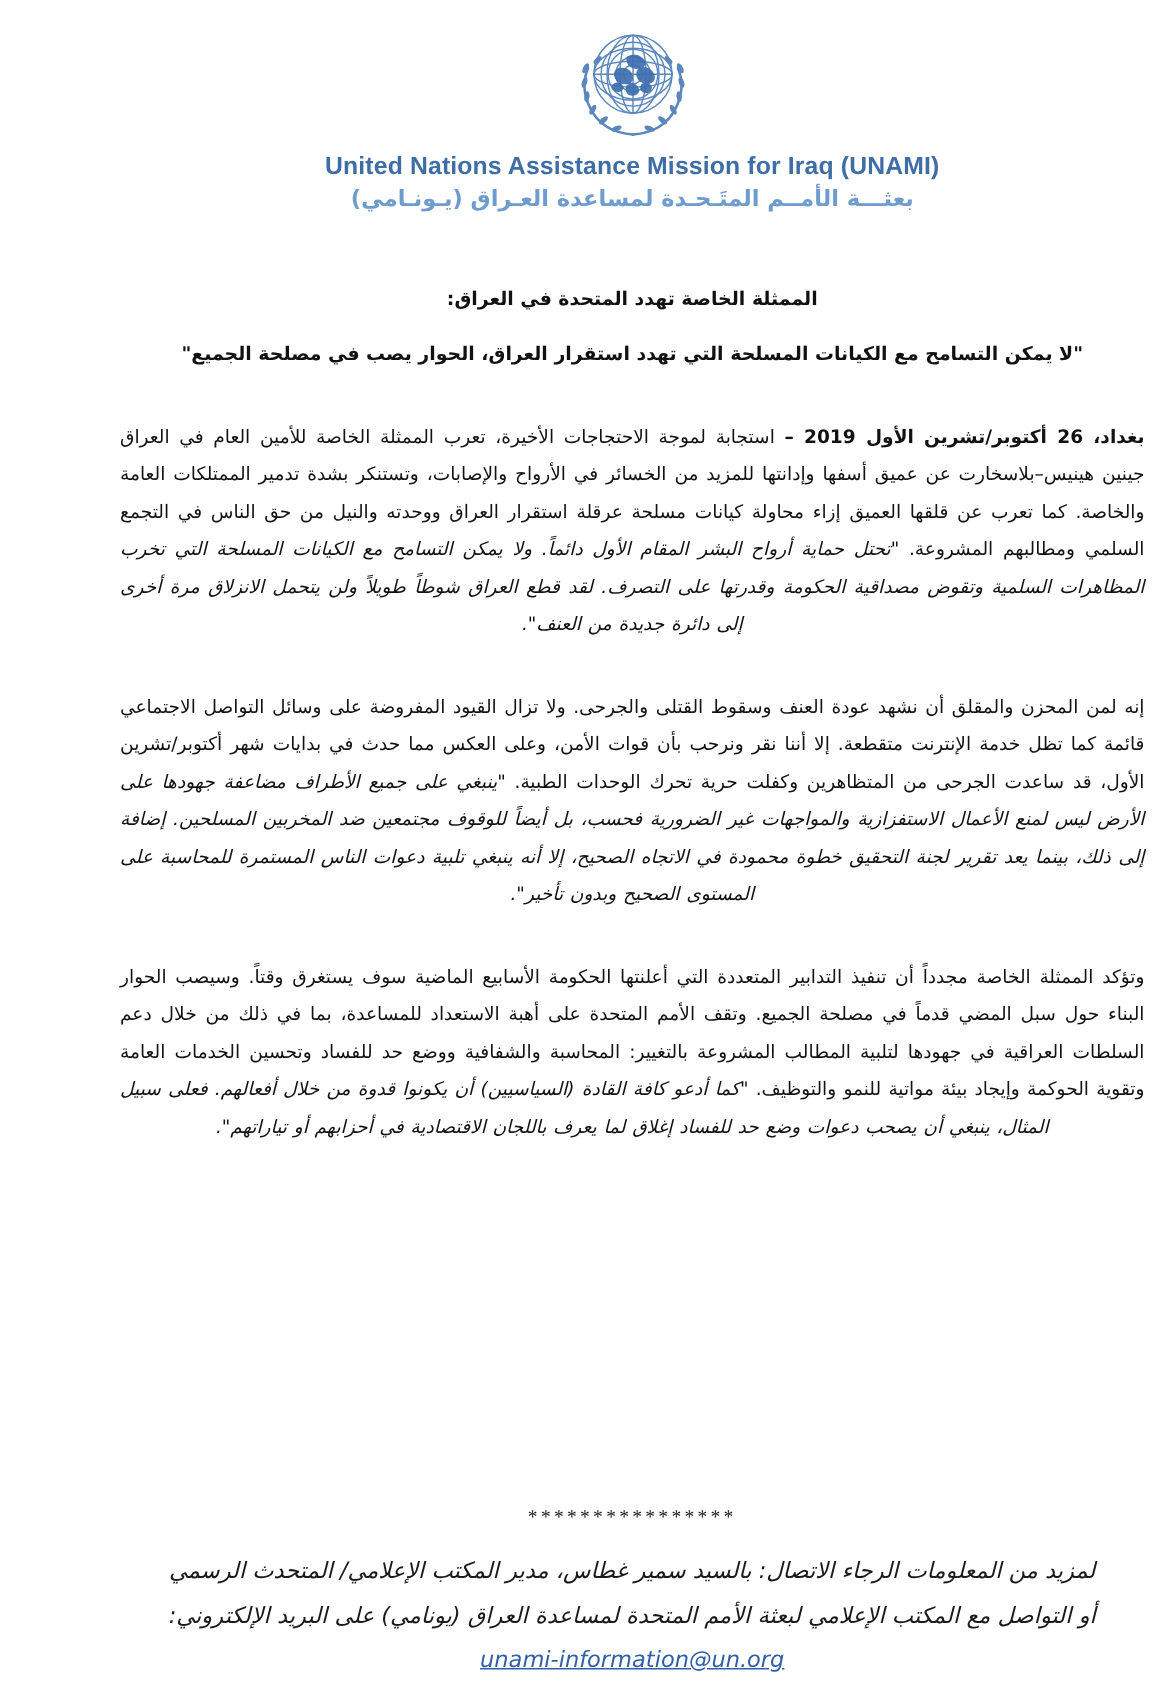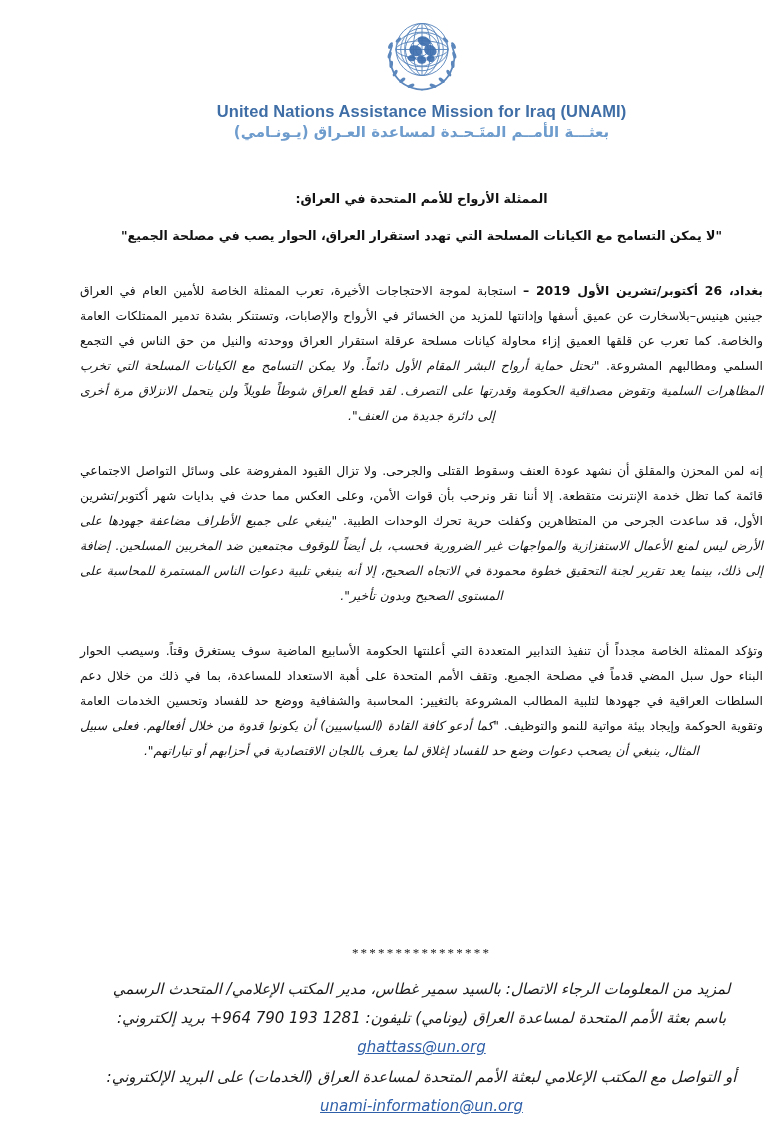--- a/index.html
+++ b/index.html
@@ -185,37 +185,36 @@
         <ellipse cx="30" cy="33" rx="4.2" ry="2" transform="rotate(-45 30 33)"></ellipse>
         <ellipse cx="90" cy="33" rx="4.2" ry="2" transform="rotate(45 90 33)"></ellipse>
       </g>
     </svg>
 
     <div class="org-name-en">United Nations Assistance Mission for Iraq (UNAMI)</div>
     <div class="org-name-ar">بعثـــة الأمــم المتَـحـدة لمساعدة العـراق (يـونـامي)</div>
   </div>
 
   <div class="headline-block">
-    <div class="headline-line">الممثلة الأرواح للأمم المتحدة في العراق:</div>
+    <div class="headline-line">الممثلة الخاصة تهدد المتحدة في العراق:</div>
     <div class="headline-line quote">"لا يمكن التسامح مع الكيانات المسلحة التي تهدد استقرار العراق، الحوار يصب في مصلحة الجميع"</div>
   </div>
 
   <div class="body-area">
 
     <p class="para"><span class="b">بغداد، 26 أكتوبر/تشرين الأول 2019 –</span><span> استجابة لموجة الاحتجاجات الأخيرة، تعرب الممثلة الخاصة للأمين العام في العراق جينين هينيس–بلاسخارت عن عميق أسفها وإدانتها للمزيد من الخسائر في الأرواح والإصابات، وتستنكر بشدة تدمير الممتلكات العامة والخاصة. كما تعرب عن قلقها العميق إزاء محاولة كيانات مسلحة عرقلة استقرار العراق ووحدته والنيل من حق الناس في التجمع السلمي ومطالبهم المشروعة. </span><span class="it">"تحتل حماية أرواح البشر المقام الأول دائماً. ولا يمكن التسامح مع الكيانات المسلحة التي تخرب المظاهرات السلمية وتقوض مصداقية الحكومة وقدرتها على التصرف. لقد قطع العراق شوطاً طويلاً ولن يتحمل الانزلاق مرة أخرى إلى دائرة جديدة من العنف".</span></p>
 
     <p class="para"><span>إنه لمن المحزن والمقلق أن نشهد عودة العنف وسقوط القتلى والجرحى. ولا تزال القيود المفروضة على وسائل التواصل الاجتماعي قائمة كما تظل خدمة الإنترنت متقطعة. إلا أننا نقر ونرحب بأن قوات الأمن، وعلى العكس مما حدث في بدايات شهر أكتوبر/تشرين الأول، قد ساعدت الجرحى من المتظاهرين وكفلت حرية تحرك الوحدات الطبية. </span><span class="it">"ينبغي على جميع الأطراف مضاعفة جهودها على الأرض ليس لمنع الأعمال الاستفزازية والمواجهات غير الضرورية فحسب، بل أيضاً للوقوف مجتمعين ضد المخربين المسلحين. إضافة إلى ذلك، بينما يعد تقرير لجنة التحقيق خطوة محمودة في الاتجاه الصحيح، إلا أنه ينبغي تلبية دعوات الناس المستمرة للمحاسبة على المستوى الصحيح وبدون تأخير".</span></p>
 
     <p class="para last"><span>وتؤكد الممثلة الخاصة مجدداً أن تنفيذ التدابير المتعددة التي أعلنتها الحكومة الأسابيع الماضية سوف يستغرق وقتاً. وسيصب الحوار البناء حول سبل المضي قدماً في مصلحة الجميع. وتقف الأمم المتحدة على أهبة الاستعداد للمساعدة، بما في ذلك من خلال دعم السلطات العراقية في جهودها لتلبية المطالب المشروعة بالتغيير: المحاسبة والشفافية ووضع حد للفساد وتحسين الخدمات العامة وتقوية الحوكمة وإيجاد بيئة مواتية للنمو والتوظيف. </span><span class="it">"كما أدعو كافة القادة (السياسيين) أن يكونوا قدوة من خلال أفعالهم. فعلى سبيل المثال، ينبغي أن يصحب دعوات وضع حد للفساد إغلاق لما يعرف باللجان الاقتصادية في أحزابهم أو تياراتهم".</span></p>
 
   </div>
 
   <div class="footer">
     <div class="stars">****************</div>
 
     <div class="footer-line">لمزيد من المعلومات الرجاء الاتصال: بالسيد سمير غطاس، مدير المكتب الإعلامي/ المتحدث الرسمي</div>
 
-    <div class="footer-line"><span>باسم بعثة الأمم المتحدة لمساعدة العراق (يونامي) تليفون: </span><span class="tel">+964 790 193 1281</span><span> بريد إلكتروني: </span><span class="mail">ghattass@un.org</span></div>
-
-    <div class="footer-line"><span>أو التواصل مع المكتب الإعلامي لبعثة الأمم المتحدة لمساعدة العراق (الخدمات) على البريد الإلكتروني: </span><span class="mail">unami-information@un.org</span></div>
+
+    <div class="footer-line"><span>أو التواصل مع المكتب الإعلامي لبعثة الأمم المتحدة لمساعدة العراق (يونامي) على البريد الإلكتروني: </span><span class="mail">unami-information@un.org</span></div>
   </div>
 
 </div>
 
 </body></html>

